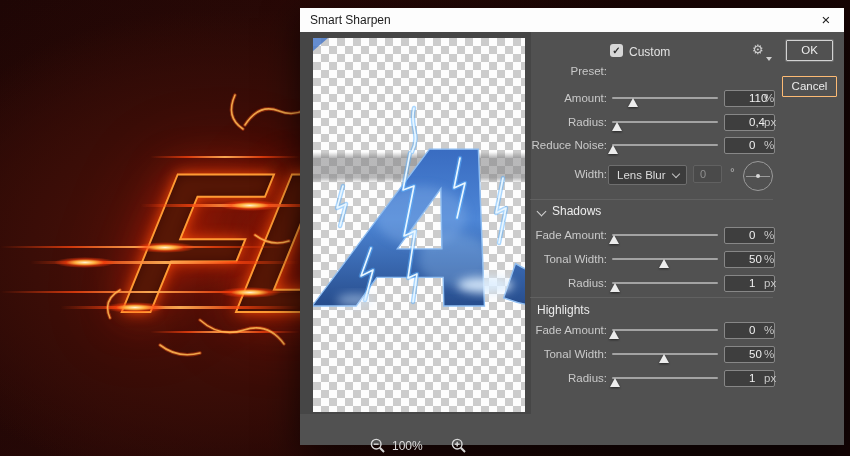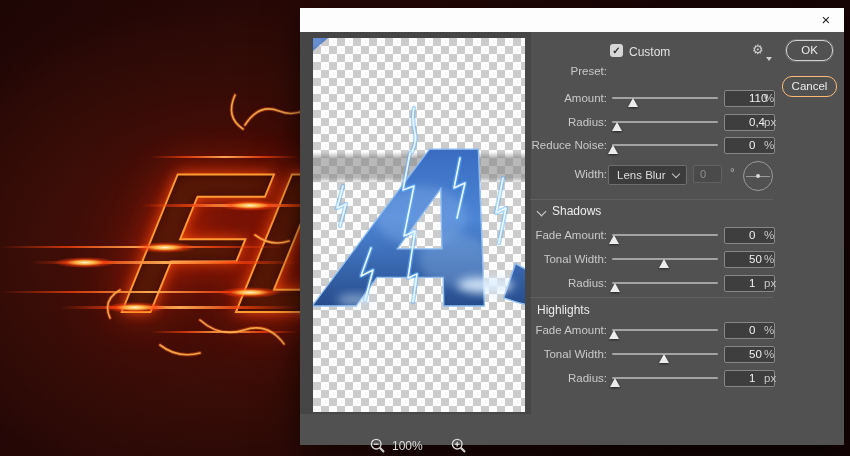--- a/index.html
+++ b/index.html
@@ -79,21 +79,21 @@
     border-radius:50%;cursor:pointer}
   .dial::before{content:"";position:absolute;left:2px;right:2px;top:50%;height:1px;background:#9a9a9a}
   .dial::after{content:"";position:absolute;left:50%;top:50%;width:4px;height:4px;margin:-2px 0 0 -2px;
     background:#d8d8d8;border-radius:50%}
 
   .divider{position:absolute;left:230px;width:243px;height:1px;background:#6a6a6a;opacity:.65}
   .section-h{position:absolute;font-weight:normal;font-size:12px;color:#ececec}
   .sec-chev{position:absolute;left:238px;top:200px;width:6px;height:6px;
     border-right:1.6px solid #d2d2d2;border-bottom:1.6px solid #d2d2d2;transform:rotate(45deg);cursor:pointer}
 
-  .btn{position:absolute;border-radius:10px;background:transparent;text-align:center;
+  .btn{position:absolute;border-radius:1px;background:transparent;text-align:center;
     font-size:11.5px;color:#ececec;cursor:pointer}
   .btn-ok{left:486px;top:32px;width:45px;height:19px;line-height:18px;border:1px solid #d2d2d2;
     box-shadow:0 0 0 1px rgba(255,255,255,.15)}
   .btn-cancel{left:482px;top:68px;width:53px;height:19px;line-height:18px;border:1px solid #fdba74}
 </style>
 </head>
 <body>
 
 <div class="scene">
   <div class="fl-text">FL</div>
@@ -130,20 +130,21 @@
         <path d="M160,345 q18,14 40,8"></path>
         <path d="M235,95 q-10,22 8,34"></path>
       </g>
     </g>
   </svg>
 </div>
 
 <div class="dialog">
 
   <div class="titlebar">
+    <span class="title">Smart Sharpen</span>
     <span class="close-btn">×</span>
   </div>
 
   <div class="preview-frame">
     <div class="checkerboard">
       <div style="position:absolute;left:0;top:114px;width:212px;height:31px;
         background:linear-gradient(to bottom,rgba(130,130,130,0) 0%,rgba(128,128,130,.55) 18%,rgba(128,128,130,.55) 82%,rgba(130,130,130,0) 100%)"></div>
       <svg class="letter-svg" width="212" height="374" viewBox="0 0 212 374">
         <defs>
           <linearGradient id="bluegrad" x1="0" y1="0" x2="0" y2="1">

